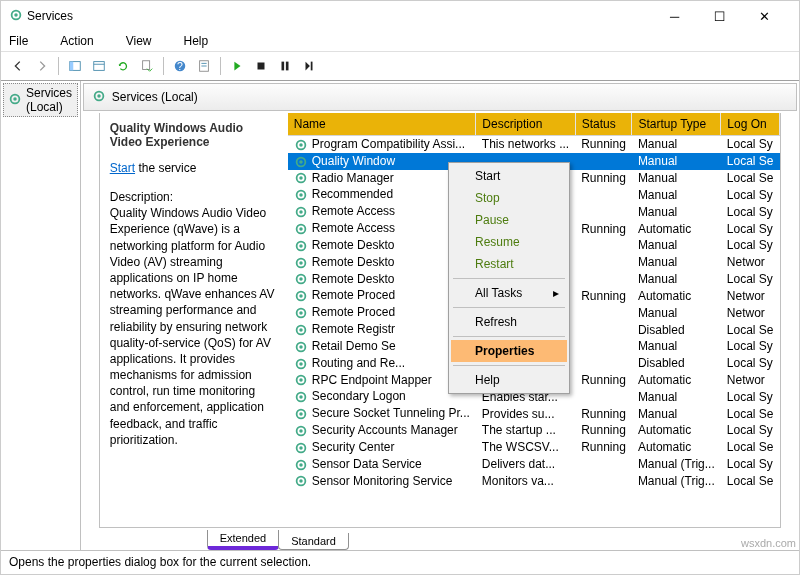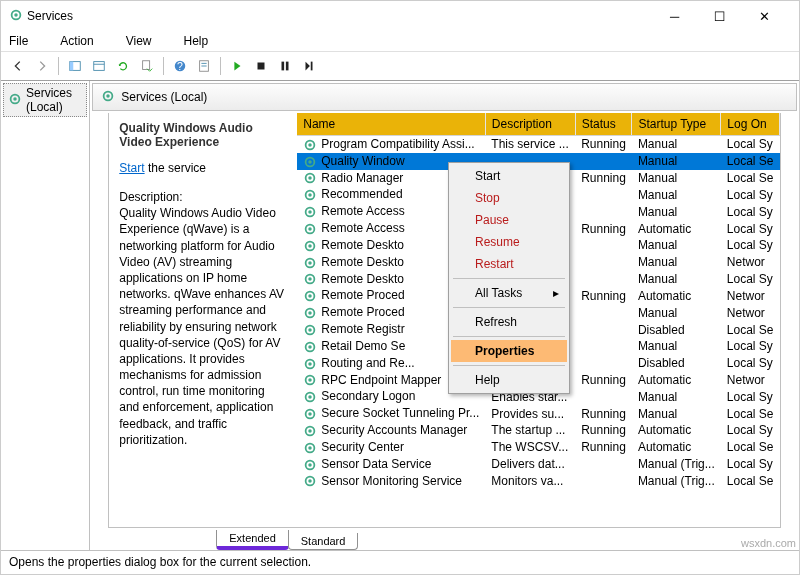--- a/index.html
+++ b/index.html
@@ -19,29 +19,29 @@
 .rhdr { height: 28px; border: 1px solid #c0c0c0; margin: 2px; background: linear-gradient(#fdfdfd,#ececec); display: flex; align-items: center; padding: 0 8px; gap: 6px; font-size: 13px; }
 .rbody { flex: 1; display: flex; margin: 0 18px; border: 1px solid #c0c0c0; border-top: none; overflow: hidden; }
 .detail { width: 188px; padding: 8px 10px; border-right: none; }
 .detail h3 { margin: 0 0 12px 0; font-size: 12px; font-weight: bold; color: #333; }
 .detail a { color: #0066cc; }
 .detail p { margin: 14px 0 6px 0; line-height: 1.35; }
 .listwrap { flex: 1; overflow: auto; position: relative; }
 table { border-collapse: collapse; width: 100%; }
 th { text-align: left; font-weight: normal; padding: 4px 6px; border-right: 1px solid #e4e4e4; border-bottom: 1px solid #d4d4d4; background: #eab308; position: sticky; top: 0; }
 td { padding: 1px 6px; white-space: nowrap; overflow: hidden; text-overflow: ellipsis; }
-tr.sel td { background: #0078d7; color: #000000; }
+tr.sel td { background: #0078d7; color: #ffffff; }
 .gear { display: inline-flex; width: 14px; height: 14px; align-items: center; justify-content: center; margin-right: 4px; vertical-align: middle; }
 .tabs { height: 22px; display: flex; align-items: flex-end; padding-left: 126px; gap: 0; }
 .tab { border: 1px solid #919191; border-top: none; padding: 2px 12px; background: #fff; border-radius: 0 0 4px 4px; margin-right: -1px; font-size: 11px; }
 .tab.active { background: #fff; border-bottom: 4px solid #6d28d9; }
 .status { height: 22px; border-top: 1px solid #c0c0c0; padding: 2px 8px; display: flex; align-items: center; }
 .ctxmenu { position: absolute; top: 162px; left: 448px; width: 122px; background: #f0f0f0; border: 1px solid #a0a0a0; box-shadow: 2px 2px 4px rgba(0,0,0,0.3); z-index: 100; padding: 2px; }
 .ctxitem { padding: 4px 24px 4px 24px; position: relative; }
-.ctxitem.dis { color: #b91c1c; }
+.ctxitem.dis { color: #4d7c0f; }
 .ctxitem.hov { background: #fdba74; }
 .ctxsep { height: 1px; background: #c0c0c0; margin: 3px 2px; }
 .ctxarrow { position: absolute; right: 8px; }
 .watermark { position: absolute; right: 4px; bottom: 26px; font-size: 11px; color: #aaa; }
 svg.ico { width: 14px; height: 14px; }
 </style>
 </head>
 <body>
 
 <div class="titlebar">
@@ -175,21 +175,21 @@
           </tr>
             </thead>
           <tbody id="rows">
               <tr>
                 <td><span class="gear">
                     <svg class="ico" viewBox="0 0 16 16">
                       <circle cx="8" cy="8" r="5" fill="none" stroke="#4a8" stroke-width="2"></circle>
                       <circle cx="8" cy="8" r="2" fill="#4a8"></circle>
                     </svg>
                   </span>Program Compatibility Assi...</td>
-                <td>This service ...</td>
+                <td>This networks ...</td>
                 <td>Running</td>
                 <td>Manual</td>
                 <td>Local Sy</td>
               </tr>
               <tr class="sel">
                 <td><span class="gear">
                     <svg class="ico" viewBox="0 0 16 16">
                       <circle cx="8" cy="8" r="5" fill="none" stroke="#4a8" stroke-width="2"></circle>
                       <circle cx="8" cy="8" r="2" fill="#4a8"></circle>
                     </svg>

